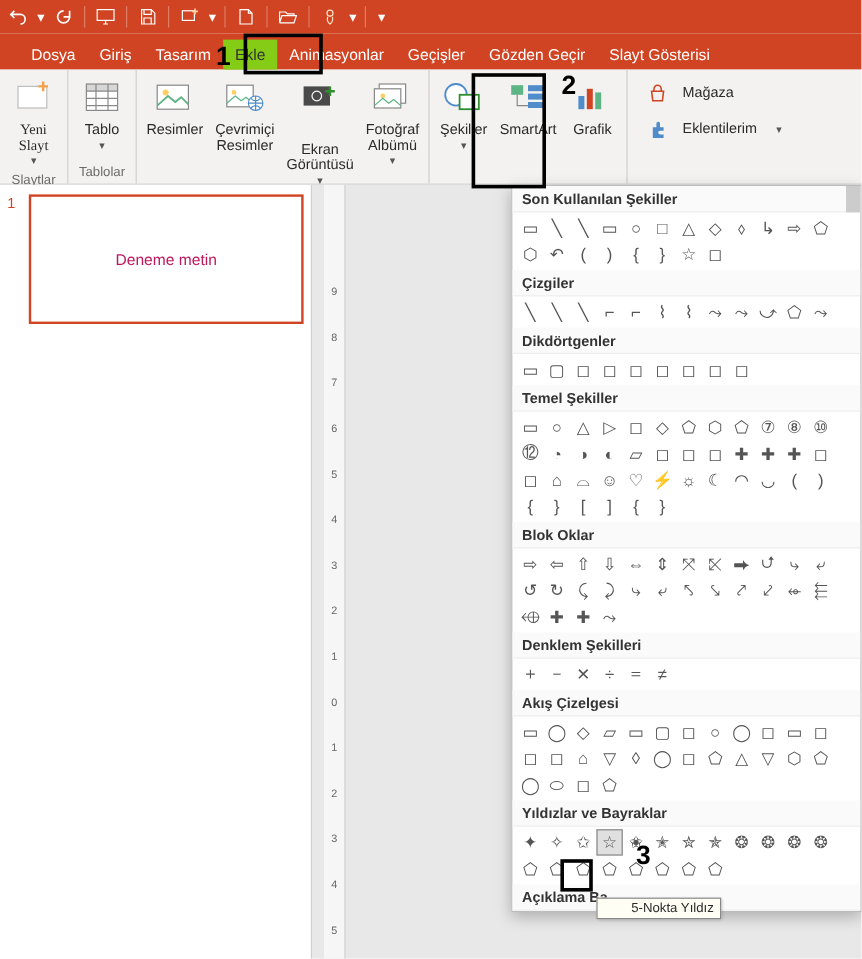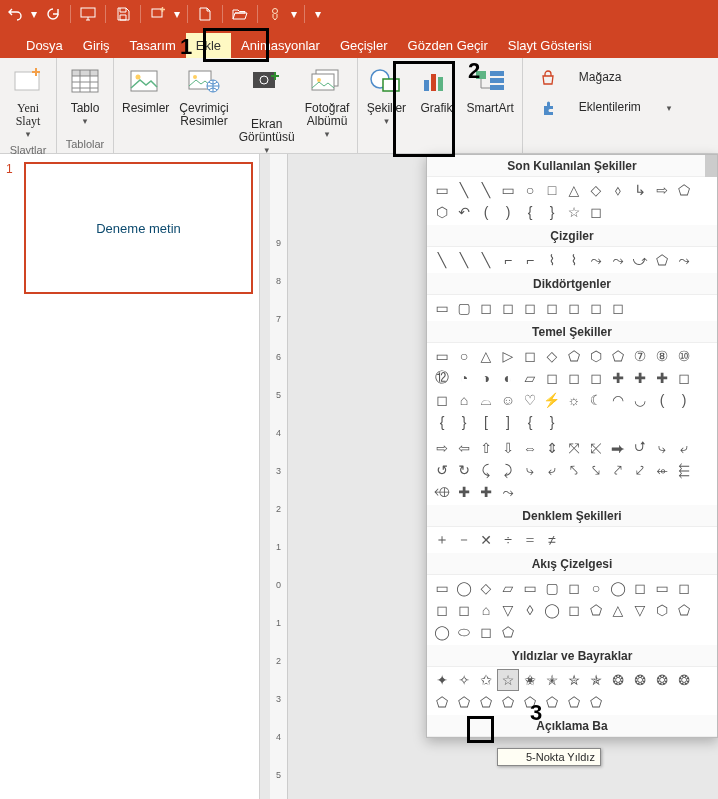--- a/index.html
+++ b/index.html
@@ -18,49 +18,49 @@
   html,body{margin:0;padding:0;width:718px;height:799px;background:var(--bg);color:var(--text);font-size:12px;overflow:hidden;}
   
   .qat{height:28px;background:var(--orange);display:flex;align-items:center;gap:4px;padding:0 4px;color:#fff;}
   .qat .ic{width:22px;height:22px;display:flex;align-items:center;justify-content:center;border-radius:2px;}
   .qat .ic svg{display:block;}
   .qat .sep{width:1px;height:18px;background:rgba(255,255,255,.3);margin:0 2px;}
   .qat .drop{width:8px;display:flex;align-items:center;justify-content:center;}
   
   .tabs{height:30px;background:var(--orange);display:flex;align-items:flex-end;color:#fff;padding:0 16px;}
   .tab{padding:5px 10px;font-size:13px;cursor:pointer;white-space:nowrap;}
-  .tab.active{background:#fef9c3;color:#333;}
+  .tab.active{background:#84cc16;color:#333;}
   
   .ribbon{height:96px;background:var(--light);border-bottom:1px solid var(--border);display:flex;}
   .group{display:flex;flex-direction:column;align-items:stretch;border-right:1px solid var(--border);padding:2px 4px 0 4px;}
   .group .btns{flex:1;display:flex;align-items:flex-start;gap:2px;}
   .rbtn{display:flex;flex-direction:column;align-items:center;justify-content:flex-start;padding:2px 4px;text-align:center;font-size:12px;line-height:1.1;min-width:48px;cursor:pointer;}
   .rbtn .ricon{width:34px;height:34px;margin:2px 0 4px 0;display:flex;align-items:center;justify-content:center;}
   .rbtn .arrow{font-size:9px;color:#555;margin-top:2px;}
   .group .gname{text-align:center;font-size:11px;color:var(--muted);padding:2px 0 3px 0;}
-  .rbtn.small{min-width:0;flex-direction:row;gap:22px;padding:3px 6px;font-size:12px;}
+  .rbtn.small{min-width:0;flex-direction:row;gap:12px;padding:3px 6px;font-size:12px;}
   .rbtn.small .ricon{width:18px;height:18px;margin:0;}
   .store-col{display:flex;flex-direction:column;gap:6px;padding:6px 6px 0 6px;}
   
   .mark{position:absolute;border:3px solid #000;}
   .marknum{position:absolute;font-size:22px;font-weight:700;color:#000;}
   
   .main{display:flex;height:calc(799px - 28px - 30px - 96px);position:relative;}
   
   .thumbs{width:260px;background:#fff;border-right:1px solid var(--border);padding:8px 6px;}
   .thumb-wrap{display:flex;gap:6px;}
   .thumb-num{font-size:12px;color:var(--orange);width:12px;}
-  .thumb{flex:1;height:132px;border:2px solid var(--thumb-sel);background:#fff;display:flex;align-items:center;justify-content:center;font-size:13px;color:#0c4a6e;}
+  .thumb{flex:1;height:108px;border:2px solid var(--thumb-sel);background:#fff;display:flex;align-items:center;justify-content:center;font-size:13px;color:#be185d;}
   
   .work{flex:1;background:var(--pane);position:relative;}
   .ruler-v{position:absolute;left:10px;top:0;bottom:0;width:18px;background:#f6f6f6;border-right:1px solid #ccc;font-size:9px;color:#666;display:flex;flex-direction:column;align-items:center;padding-top:70px;}
   .ruler-v span{display:block;margin:14px 0;transform:none;}
   
   .shapes-dd{position:absolute;right:0;top:0;width:292px;background:#fff;border:1px solid #bbb;box-shadow:0 4px 12px rgba(0,0,0,.25);max-height:640px;overflow:hidden;}
-  .dd-cat{font-size:12px;font-weight:600;color:#333;padding:4px 8px 3px 8px;border-bottom:1px solid #eee;background:#fafafa;text-align:center;}
+  .dd-cat{font-size:12px;font-weight:600;color:#333;padding:4px 8px 3px 8px;border-bottom:1px solid #eee;background:#fafafa;}
   .dd-grid{display:flex;flex-wrap:wrap;padding:2px 4px;gap:0;}
   .sh{width:22px;height:22px;display:flex;align-items:center;justify-content:center;font-size:14px;color:#555;cursor:pointer;}
   .sh.sel{background:#e0e0e0;border:1px solid #888;}
   .tooltip{position:absolute;background:#fffef4;border:1px solid #888;font-size:11px;padding:2px 5px;white-space:nowrap;box-shadow:1px 1px 3px rgba(0,0,0,.3);}
   
   .dd-scroll{position:absolute;right:0;top:0;width:12px;height:22px;background:#ccc;}
   svg{overflow:visible;}
 </style>
 </head>
 <body>
@@ -230,39 +230,39 @@
           <svg width="34" height="28" viewBox="0 0 34 28">
               <circle cx="11" cy="12" r="9" fill="#fff" stroke="#4f8cc9" stroke-width="1.5"></circle>
               <rect x="14" y="12" width="16" height="12" fill="#fff" stroke="#2f8f2f" stroke-width="1.5"></rect>
             </svg>
         </div>
         <span>Şekiller</span>
         <span class="arrow">▾</span>
       </div>
       <div class="rbtn">
         <div class="ricon">
-          <svg width="30" height="26" viewBox="0 0 30 26">
-              <rect x="3" y="12" width="5" height="11" fill="#4f8cc9"></rect>
-              <rect x="10" y="6" width="5" height="17" fill="#d04423"></rect>
-              <rect x="17" y="9" width="5" height="14" fill="#5db484"></rect>
-            </svg>
-        </div>
-        <span>Grafik</span>
-      </div>
-      <div class="rbtn">
-        <div class="ricon">
           <svg width="32" height="26" viewBox="0 0 32 26">
               <rect x="2" y="3" width="10" height="8" fill="#5db484"></rect>
               <rect x="16" y="3" width="14" height="5" fill="#4f8cc9"></rect>
               <rect x="16" y="10" width="14" height="5" fill="#4f8cc9"></rect>
               <rect x="16" y="17" width="14" height="5" fill="#4f8cc9"></rect>
               <path d="M7 11 V20 H16" stroke="#888" fill="none"></path>
             </svg>
         </div>
         <span>SmartArt</span>
+      </div>
+      <div class="rbtn">
+        <div class="ricon">
+          <svg width="30" height="26" viewBox="0 0 30 26">
+              <rect x="3" y="12" width="5" height="11" fill="#4f8cc9"></rect>
+              <rect x="10" y="6" width="5" height="17" fill="#d04423"></rect>
+              <rect x="17" y="9" width="5" height="14" fill="#5db484"></rect>
+            </svg>
+        </div>
+        <span>Grafik</span>
       </div>
     </div>
     <div class="gname">&nbsp;</div>
   </div>
 
   <div class="group" style="border-left:1px solid var(--border);border-right:none;">
     <div class="store-col">
       <div class="rbtn small">
         <div class="ricon">
           <svg width="16" height="16" viewBox="0 0 16 16">
@@ -405,20 +405,21 @@
           <div class="sh">◡</div>
           <div class="sh">(</div>
           <div class="sh">)</div>
           <div class="sh">{</div>
           <div class="sh">}</div>
           <div class="sh">[</div>
           <div class="sh">]</div>
           <div class="sh">{</div>
           <div class="sh">}</div>
         </div>
+        <div class="dd-cat">Blok Oklar</div>
         <div class="dd-grid">
           <div class="sh">⇨</div>
           <div class="sh">⇦</div>
           <div class="sh">⇧</div>
           <div class="sh">⇩</div>
           <div class="sh">⇔</div>
           <div class="sh">⇕</div>
           <div class="sh">⤧</div>
           <div class="sh">⤪</div>
           <div class="sh">⮕</div>

